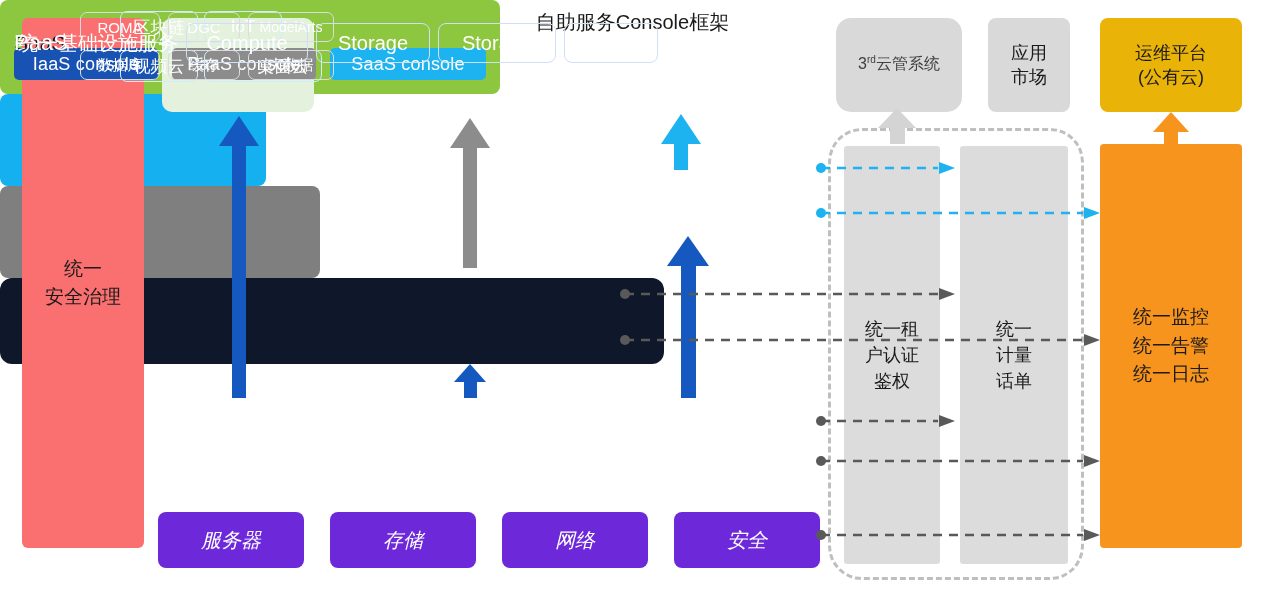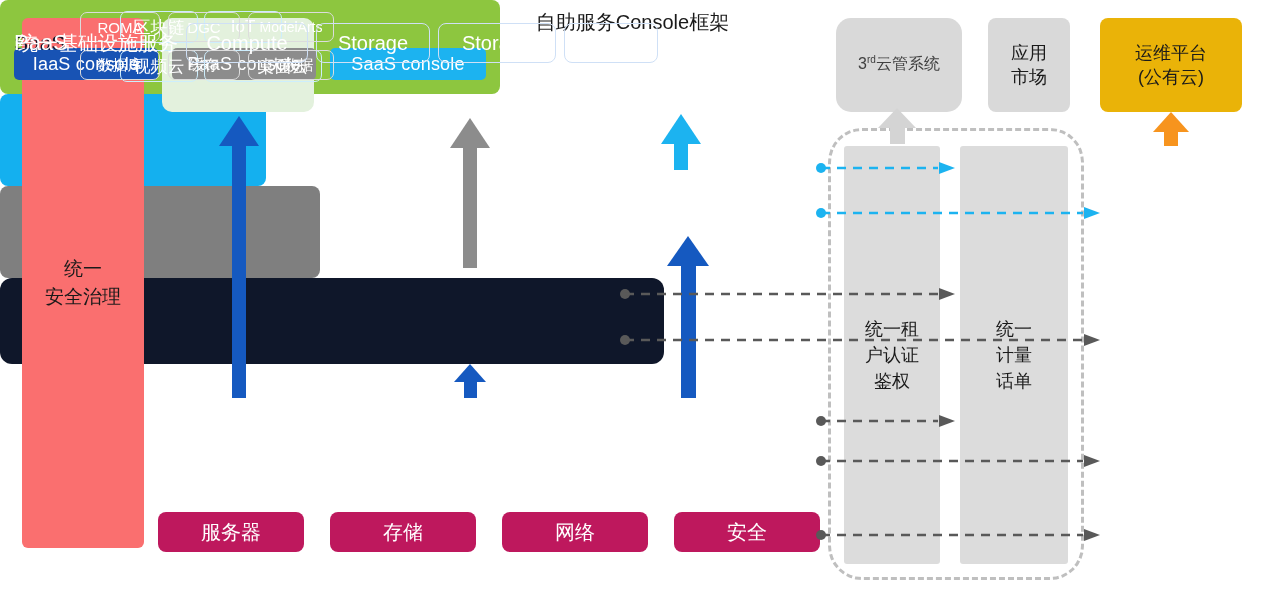--- a/index.html
+++ b/index.html
@@ -112,22 +112,22 @@
     position:absolute;top:23px;height:38px;border:1.6px solid #cfe0f6;border-radius:8px;
     display:flex;align-items:center;justify-content:center;color:#ffffff;font-size:20px;
   }
   #infra-compute{left:186px;width:120px;}
   #infra-storage{left:316px;width:112px;}
   #infra-network{left:438px;width:116px;}
   #infra-cce{left:564px;width:92px;font-weight:bold;}
 
   
   .hw{
-    top:512px;height:40px;background:#be185d;border-radius:8px;
-    color:#ffffff;font-size:20px;
+    top:512px;height:56px;background:#6d28d9;border-radius:8px;
+    color:#ffffff;font-size:20px;font-style:italic;
   }
   #hw-server{left:158px;width:146px;}
   #hw-storage{left:330px;width:146px;}
   #hw-network{left:502px;width:146px;justify-content:center;}
   #hw-security{left:674px;width:146px;}
 
   
   #shared-container{
     position:absolute;left:828px;top:128px;width:256px;height:452px;
     border:3px dashed #bfbfbf;border-radius:34px;box-sizing:border-box;
@@ -163,20 +163,23 @@
   <div class="box" id="third-cloud">
     <span><span>3</span><sup>rd</sup><span>云管系统</span></span>
   </div>
 
   <div class="box" id="app-market">
     <span>应用<br>市场</span>
   </div>
 
   <div class="box" id="ops-platform">
     <span>运维平台<br>(公有云)</span>
+  </div>
+  <div class="box" id="ops-column">
+    <span>统一监控<br>统一告警<br>统一日志</span>
   </div>
 
   <div id="saas-panel">
     <div id="saas-label">SaaS</div>
     <div class="saas-chip" id="saas-blockchain">区块链</div>
     <div class="saas-chip" id="saas-iot">IoT</div>
     <div class="saas-chip" id="saas-video">视频云</div>
     <div class="saas-chip" id="saas-desktop">桌面云</div>
   </div>
 

